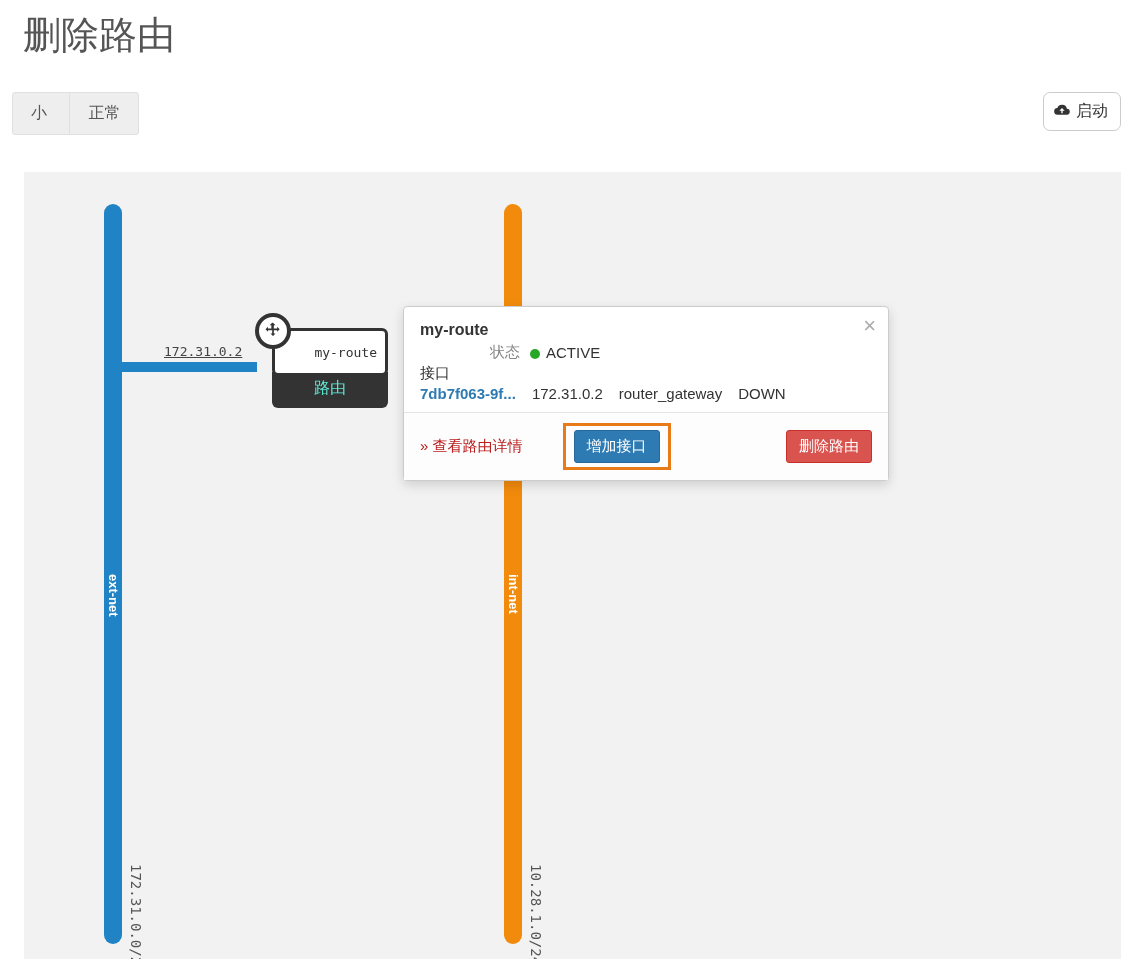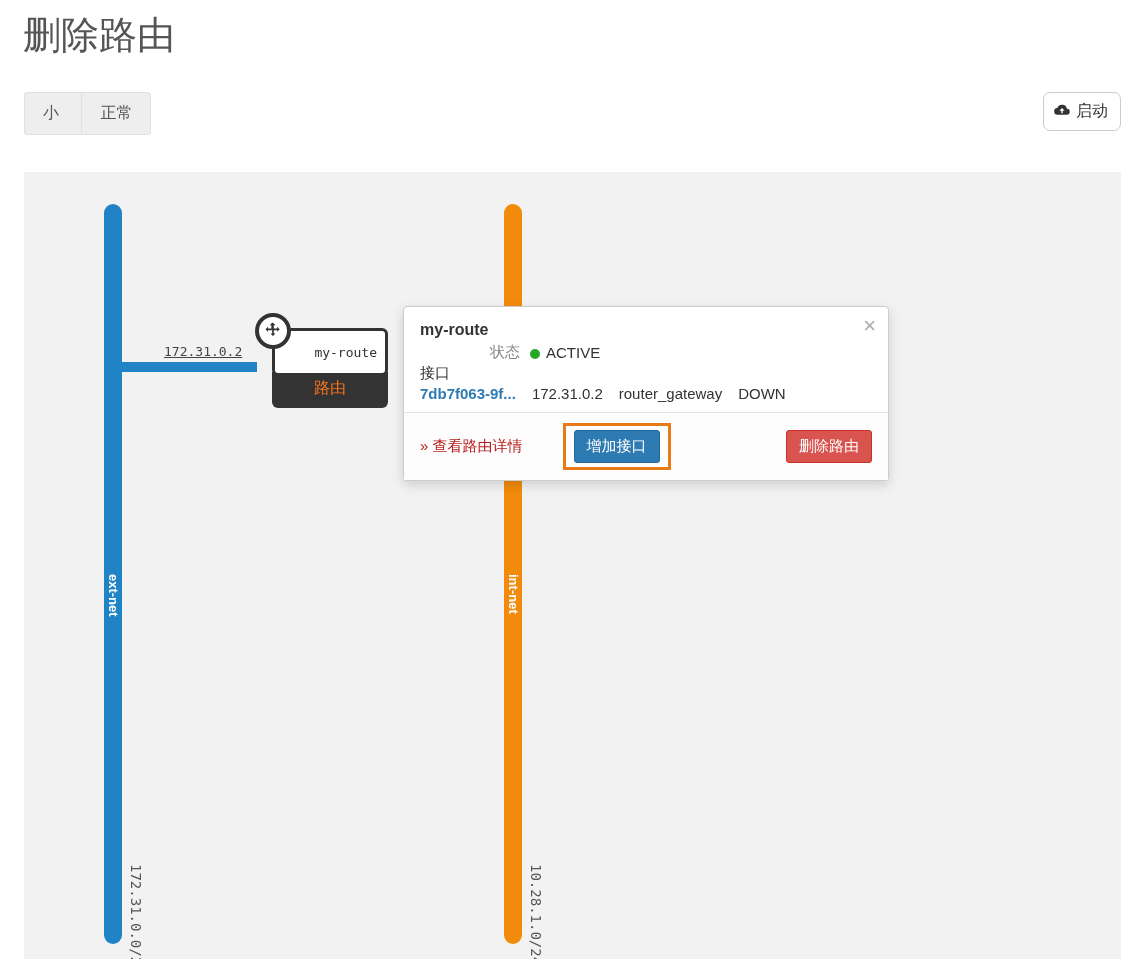--- a/index.html
+++ b/index.html
@@ -1,21 +1,21 @@
 <!DOCTYPE html>
 <html><head>
 <meta charset="utf-8">
 <style>
   * { box-sizing: border-box; margin: 0; padding: 0; }
   html, body { font-family: -apple-system, "Helvetica Neue", Arial, sans-serif; color: #333; background: #fff; }
   .page { position: relative; width: 1121px; height: 959px; overflow: hidden; }
 
   .page-title { position: absolute; left: 23px; top: 10px; font-size: 38px; font-weight: 400; color: #555; font-family: "Microsoft YaHei", SimSun, serif; }
 
-  .view-buttons { position: absolute; left: 24px; top: 92px; background: #eee; border: 1px solid #e0e0e0; border-radius: 3px; }
+  .view-buttons { position: absolute; left: 12px; top: 92px; background: #eee; border: 1px solid #e0e0e0; border-radius: 3px; }
   .view-buttons button { border: none; background: transparent; padding: 10px 18px; font-size: 16px; color: #555; cursor: pointer; font-family: "Microsoft YaHei", SimSun, serif; }
   .view-buttons button + button { border-left: 1px solid #e0e0e0; }
 
   .launch-btn { position: absolute; right: 0; top: 92px; background: #fff; border: 1px solid #ccc; border-radius: 7px; padding: 8px 12px 8px 10px; font-size: 16px; color: #333; cursor: pointer; display: flex; align-items: center; gap: 6px; font-family: Liberation Serif, serif; }
   .launch-btn svg { width: 16px; height: 16px; fill: #333; }
 
   .canvas { position: absolute; left: 24px; top: 172px; width: 1097px; height: 787px; background: #f2f2f2; }
 
   
   .net-bar { position: absolute; width: 18px; border-radius: 9px; }
@@ -24,21 +24,21 @@
   .net-label { position: absolute; left: 50%; transform: translateX(-50%); writing-mode: vertical-rl; text-orientation: mixed; font-weight: bold; color: #fff; font-size: 13px; font-family: Arial, sans-serif; }
   .net-cidr { position: absolute; left: 100%; margin-left: 6px; writing-mode: vertical-rl; text-orientation: mixed; color: #555; font-size: 14px; font-family: monospace, "Courier New"; top: 660px; }
 
   
   .connector { position: absolute; height: 10px; background: #1f83c6; left: 98px; top: 190px; width: 135px; }
   .conn-label { position: absolute; left: 140px; top: 172px; font-size: 13px; color: #444; font-family: monospace; text-decoration: underline; }
 
   
   .router-node { position: absolute; left: 248px; top: 156px; width: 116px; }
   .router-top { position: relative; background: #fff; border: 3px solid #333; border-radius: 6px; height: 48px; display:flex; align-items:center; justify-content:flex-end; padding-right:8px; font-family: monospace; font-size: 13px; color:#333; }
-  .router-bottom { background: #333; color: #f97316; text-align: center; padding: 6px 0; font-size: 16px; border-radius: 0 0 6px 6px; margin-top:-4px; border: 3px solid #333; border-top:none;font-family:Liberation Mono, monospace; }
+  .router-bottom { background: #333; color: #5eead4; text-align: center; padding: 6px 0; font-size: 16px; border-radius: 0 0 6px 6px; margin-top:-4px; border: 3px solid #333; border-top:none;font-family:Liberation Mono, monospace; }
   .icon-circle { position: absolute; left: -20px; top: -18px; width: 36px; height: 36px; background: #fff; border: 4px solid #333; border-radius: 50%; display:flex; align-items:center; justify-content:center; }
   .icon-circle svg { width: 20px; height: 20px; fill: #333; }
 
   
   .popup { position: absolute; left: 379px; top: 134px; width: 486px; background: #fff; border: 1px solid #ccc; border-radius: 4px; box-shadow: 0 4px 12px rgba(0,0,0,0.15); }
   .popup-body { padding: 14px 16px 10px; }
   .popup-close { position: absolute; right: 12px; top: 8px; color: #aaa; font-size: 22px; cursor: pointer; line-height: 1; }
   .popup-title { font-weight: bold; font-size: 16px; color: #333; margin-bottom: 4px; }
   .kv-row { display:flex; align-items:center; margin: 2px 0; font-size: 15px; }
   .kv-label { width: 110px; text-align: right; color: #888; padding-right: 10px; }

